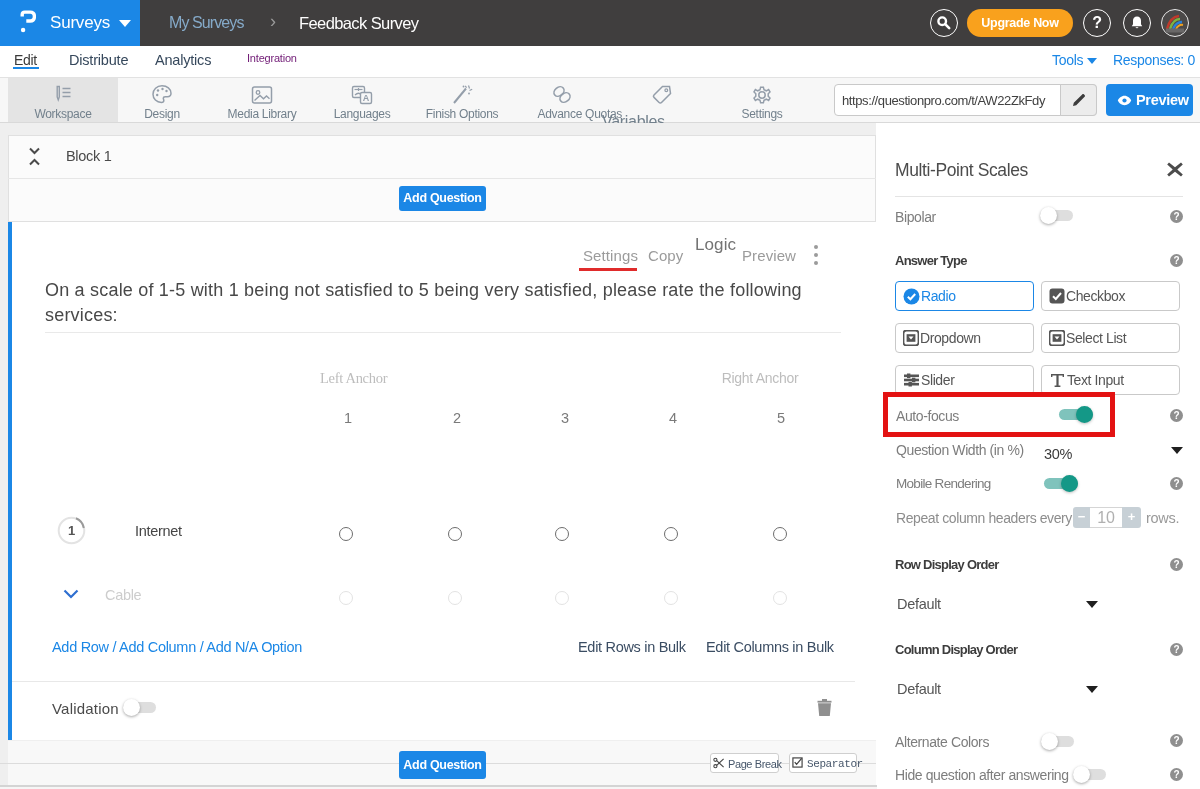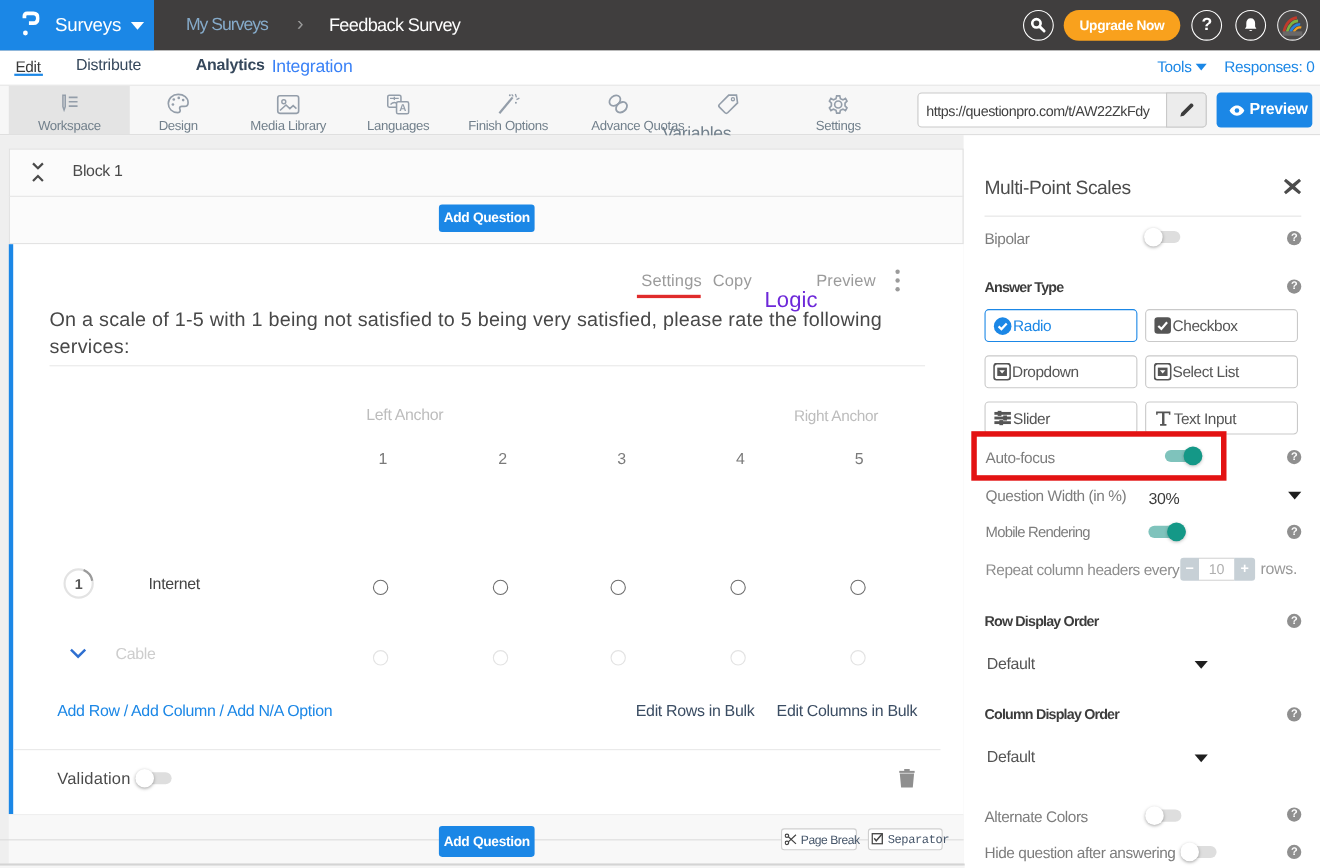--- a/index.html
+++ b/index.html
@@ -51,22 +51,22 @@
  <path d="M8 19 Q11 9 18 9" fill="none" stroke="#7cb342" stroke-width="2.4"></path>
  <path d="M11 19 Q14 12 20 12" fill="none" stroke="#2980d9" stroke-width="2.4"></path>
  <path d="M14 19 Q17 14 21 15" fill="none" stroke="#f0a020" stroke-width="2"></path>
  <rect x="4" y="18.5" width="18" height="4" fill="#6a6868"></rect>
 </svg>
 
 <div class="abs" style="left:0;top:46px;width:1200px;height:32px;background:#fff;border-bottom:1px solid #e2e2e2;"></div>
 <div class="abs" style="left:14px;top:52px;font-size:14px;color:#3a3a3a;letter-spacing:-0.3px;">Edit</div>
 <div class="abs" style="left:13px;top:67px;width:26px;height:2px;background:#1b87e6;"></div>
 <div class="abs" style="left:69px;top:52px;font-size:14.5px;color:#36485c;letter-spacing:-0.2px;">Distribute</div>
-<div class="abs" style="left:178px;top:52px;font-size:14.5px;color:#36485c;letter-spacing:-0.2px;font-weight:bold;">Analytics</div>
-<div class="abs" style="left:247px;top:52px;font-size:16px;color:#3b82f6;letter-spacing:-0.2px;">Integration</div>
+<div class="abs" style="left:155px;top:52px;font-size:14.5px;color:#36485c;letter-spacing:-0.2px;">Analytics</div>
+<div class="abs" style="left:247px;top:52px;font-size:11px;color:#701a75;letter-spacing:-0.2px;">Integration</div>
 <div class="abs" style="left:1052px;top:52px;font-size:14px;color:#1b87e6;letter-spacing:-0.3px;">Tools</div>
 <div class="abs caret" style="left:1087px;top:58px;border-top-color:#1b87e6;border-left-width:5px;border-right-width:5px;border-top-width:6px;"></div>
 <div class="abs" style="left:1113px;top:52px;font-size:14px;color:#1b87e6;letter-spacing:-0.3px;">Responses: 0</div>
 
 <div class="abs" style="left:0;top:78px;width:1200px;height:45px;background:#f7f7f7;border-bottom:1px solid #d9d9d9;"></div>
 <div class="abs" style="left:8px;top:78px;width:110px;height:44px;background:#e4e4e4;"></div>
 <div class="abs" style="left:50px;top:83px;width:26px;height:24px;"><svg width="26" height="24" viewBox="0 0 26 24">
       <path d="M7.2 3.5 L9.3 3.5 L9.3 14 L8.25 17 L7.2 14 Z" fill="none" stroke="#949eaa" stroke-width="1.4"></path>
       <line x1="12.5" y1="5.5" x2="20.5" y2="5.5" stroke="#949eaa" stroke-width="1.5"></line>
       <line x1="12.5" y1="9.5" x2="20.5" y2="9.5" stroke="#949eaa" stroke-width="1.5"></line>
@@ -148,30 +148,30 @@
 </svg>
 <div class="abs" style="left:66px;top:148px;font-size:14.5px;color:#4a4a4a;letter-spacing:-0.3px;">Block 1</div>
 <div class="abs" style="left:399px;top:186px;width:87px;height:25px;background:#1b87e6;border-radius:3px;color:#fff;font-weight:bold;font-size:12.5px;text-align:center;line-height:25px;letter-spacing:-0.3px;">Add Question</div>
 
 <div class="abs" style="left:8px;top:222px;width:868px;height:518px;background:#fff;"></div>
 <div class="abs" style="left:8px;top:222px;width:4px;height:518px;background:#1b87e6;"></div>
 
 <div class="abs" style="left:583px;top:247px;font-size:15px;color:#9b9b9b;letter-spacing:0.1px;">Settings</div>
 <div class="abs" style="left:579px;top:268px;width:58px;height:3px;background:#e02b2b;"></div>
 <div class="abs" style="left:648px;top:247px;font-size:15px;color:#9b9b9b;letter-spacing:0.1px;">Copy</div>
-<div class="abs" style="left:695px;top:262px;font-size:20px;color:#6d28d9;letter-spacing:0.1px;">Logic</div>
+<div class="abs" style="left:695px;top:235px;font-size:17px;color:#737373;letter-spacing:0.1px;">Logic</div>
 <div class="abs" style="left:742px;top:247px;font-size:15px;color:#9b9b9b;letter-spacing:0.1px;">Preview</div>
 <div class="abs" style="left:814px;top:245px;width:4px;height:4px;border-radius:50%;background:#9b9b9b;"></div>
 <div class="abs" style="left:814px;top:253px;width:4px;height:4px;border-radius:50%;background:#9b9b9b;"></div>
 <div class="abs" style="left:814px;top:261px;width:4px;height:4px;border-radius:50%;background:#9b9b9b;"></div>
 
 <div class="abs" style="left:45px;top:278px;width:800px;font-size:18px;color:#484848;line-height:25px;letter-spacing:0.2px;">On a scale of 1-5 with 1 being not satisfied to 5 being very satisfied, please rate the following<br>services:</div>
 <div class="abs" style="left:45px;top:332px;width:796px;height:1px;background:#e9e9e9;"></div>
 
-<div class="abs" style="left:320px;top:370px;width:96px;text-align:center;font-size:14.5px;color:#bdbdbd;letter-spacing:-0.3px;">Left Anchor</div>
+<div class="abs" style="left:320px;top:370px;width:96px;text-align:left;font-size:14.5px;color:#bdbdbd;letter-spacing:-0.3px;font-family:Liberation Serif, serif;">Left Anchor</div>
 <div class="abs" style="left:712px;top:370px;width:96px;text-align:center;font-size:14px;color:#bdbdbd;letter-spacing:-0.3px;">Right Anchor</div>
 <div class="abs" style="left:338px;top:410px;width:20px;text-align:center;font-size:14.5px;color:#7a7a7a;">1</div>
 <div class="abs" style="left:447px;top:410px;width:20px;text-align:center;font-size:14.5px;color:#7a7a7a;">2</div>
 <div class="abs" style="left:555px;top:410px;width:20px;text-align:center;font-size:14.5px;color:#7a7a7a;">3</div>
 <div class="abs" style="left:663px;top:410px;width:20px;text-align:center;font-size:14.5px;color:#7a7a7a;">4</div>
 <div class="abs" style="left:771px;top:410px;width:20px;text-align:center;font-size:14.5px;color:#7a7a7a;">5</div>
 
 <svg class="abs" style="left:57px;top:516px;" width="29" height="29" viewBox="0 0 29 29">
  <circle cx="14.5" cy="14.5" r="12.8" fill="#fff" stroke="#e3e3e3" stroke-width="2"></circle>
  <path d="M19 2.2 A12.8 12.8 0 0 1 26.8 12" fill="none" stroke="#9a9a9a" stroke-width="2"></path>
@@ -296,21 +296,21 @@
 
 <div class="lbl" style="left:896px;top:476px;font-size:13.5px;letter-spacing:-0.7px;">Mobile Rendering</div>
 <div class="tg on" style="left:1044px;top:475px;width:34px;">
     <div class="tr"></div>
     <div class="kn"></div>
   </div>
 <div class="qm" style="left:1170px;top:477px;">?</div>
 
 <div class="lbl" style="left:896px;top:510px;color:#8d8d8d;">Repeat column headers every</div>
 <div class="abs" style="left:1073px;top:507px;width:17px;height:21px;background:#c7d0d6;border-radius:3px 0 0 3px;color:#fff;font-weight:bold;font-size:13px;text-align:center;line-height:20px;">−</div>
-<div class="abs" style="left:1090px;top:507px;width:32px;height:21px;background:#fff;border-top:1px solid #d5d5d5;border-bottom:1px solid #d5d5d5;color:#b0b0b0;font-size:13px;text-align:center;line-height:20px;">10</div>
+<div class="abs" style="left:1090px;top:507px;width:32px;height:21px;background:#fff;border-top:1px solid #d5d5d5;border-bottom:1px solid #d5d5d5;color:#b0b0b0;font-size:16px;text-align:center;line-height:20px;">10</div>
 <div class="abs" style="left:1122px;top:507px;width:19px;height:21px;background:#c7d0d6;border-radius:0 3px 3px 0;color:#fff;font-weight:bold;font-size:13px;text-align:center;line-height:20px;">+</div>
 <div class="abs" style="left:1146px;top:510px;font-size:14.5px;color:#999;letter-spacing:-0.3px;">rows.</div>
 
 <div class="blbl" style="left:895px;top:557px;">Row Display Order</div>
 <div class="qm" style="left:1170px;top:558px;">?</div>
 <div class="abs" style="left:897px;top:596px;font-size:14.5px;color:#555;letter-spacing:-0.3px;">Default</div>
 <div class="abs caret" style="left:1086px;top:601px;"></div>
 
 <div class="blbl" style="left:895px;top:642px;">Column Display Order</div>
 <div class="qm" style="left:1170px;top:643px;">?</div>

